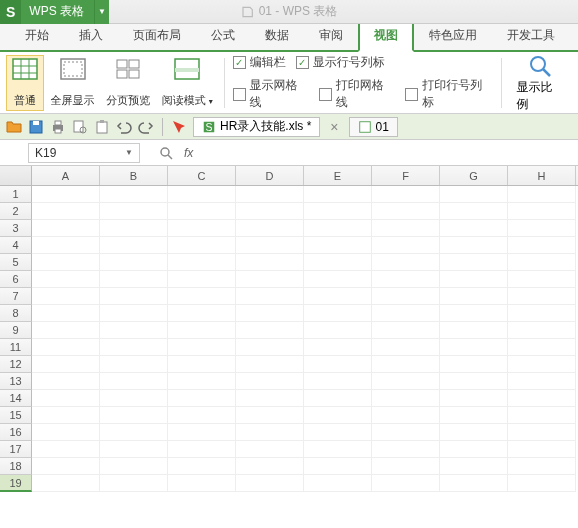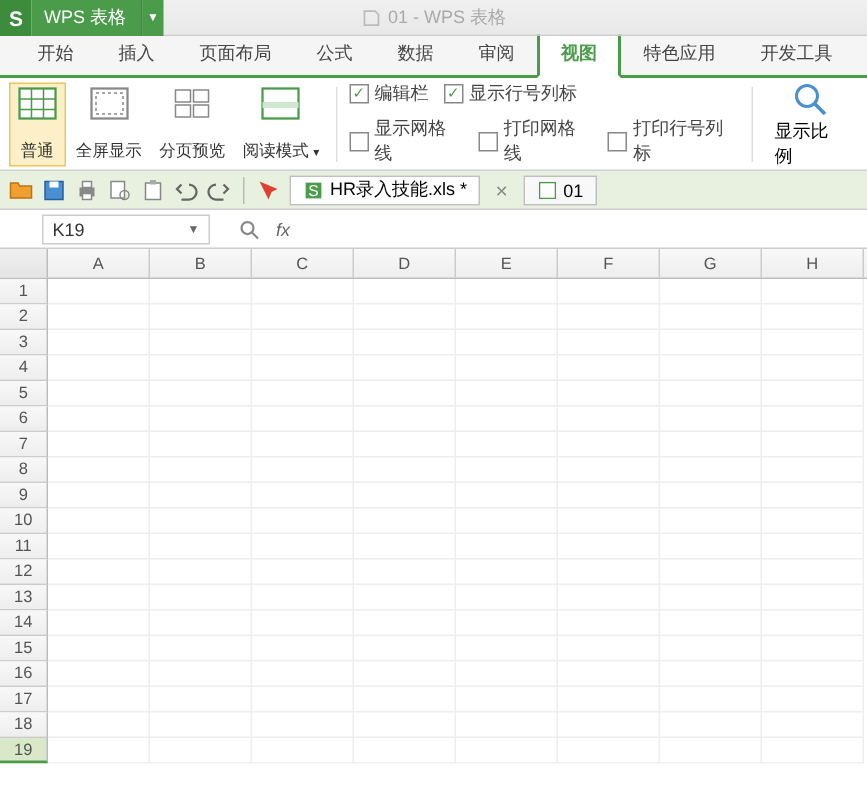--- a/index.html
+++ b/index.html
@@ -335,31 +335,20 @@
         <div class="cell" style="width: 68px;"></div>
         <div class="cell" style="width: 68px;"></div>
         <div class="cell" style="width: 68px;"></div>
         <div class="cell" style="width: 68px;"></div>
         <div class="cell" style="width: 68px;"></div>
         <div class="cell" style="width: 68px;"></div>
         <div class="cell" style="width: 68px;"></div>
         <div class="cell" style="width: 68px;"></div>
       </div>
       <div class="row">
-        <div class="row-h">10</div>
-        <div class="cell" style="width: 68px;"></div>
-        <div class="cell" style="width: 68px;"></div>
-        <div class="cell" style="width: 68px;"></div>
-        <div class="cell" style="width: 68px;"></div>
-        <div class="cell" style="width: 68px;"></div>
-        <div class="cell" style="width: 68px;"></div>
-        <div class="cell" style="width: 68px;"></div>
-        <div class="cell" style="width: 68px;"></div>
-      </div>
-      <div class="row">
         <div class="row-h">11</div>
         <div class="cell" style="width: 68px;"></div>
         <div class="cell" style="width: 68px;"></div>
         <div class="cell" style="width: 68px;"></div>
         <div class="cell" style="width: 68px;"></div>
         <div class="cell" style="width: 68px;"></div>
         <div class="cell" style="width: 68px;"></div>
         <div class="cell" style="width: 68px;"></div>
         <div class="cell" style="width: 68px;"></div>
       </div>

